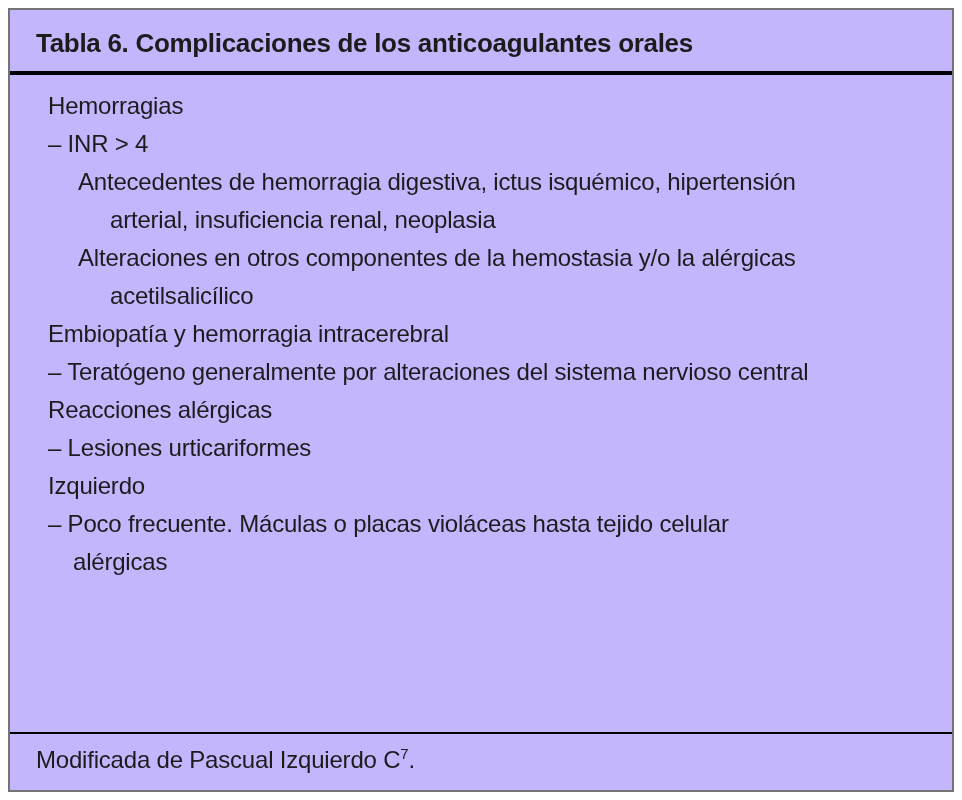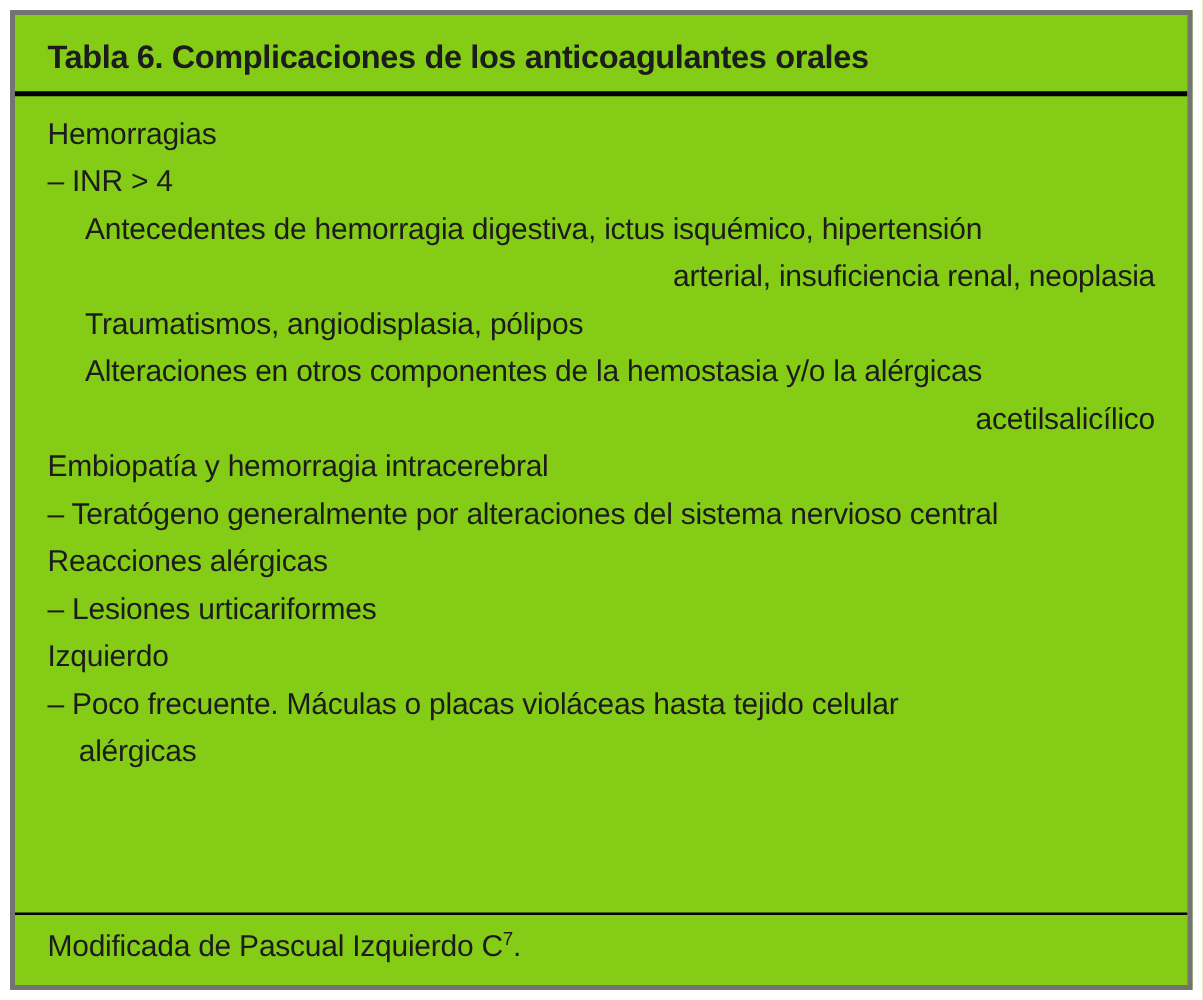--- a/index.html
+++ b/index.html
@@ -8,22 +8,22 @@
     background: #ffffff;
     font-family: "Liberation Sans", "DejaVu Sans", sans-serif;
     color: #1c1c1c;
   }
   .page {
     width: 962px; height: 800px;
     padding: 8px;
   }
   .table-box {
     width: 100%; height: 100%;
-    border: 4px solid #737373;
-    background: #84cc16;
+    border: 2px solid #737373;
+    background: #c4b5fd;
     display: flex;
     flex-direction: column;
     overflow: hidden;
   }
   .table-title {
     padding: 18px 26px 12px 26px;
     font-size: 26px;
     font-weight: bold;
     letter-spacing: -0.3px;
     white-space: nowrap;
@@ -31,26 +31,27 @@
   .title-rule {
     height: 4px;
     background: #000000;
     flex: 0 0 auto;
   }
   .table-body {
     padding: 12px 26px 10px 26px;
     font-size: 24px;
     line-height: 38px;
     flex: 0 0 auto;
+    margin-left: 12px;
   }
   .line { white-space: nowrap; letter-spacing: -0.2px; }
   .indent-0 { padding-left: 0; }
   .indent-1 { padding-left: 25px; }
   .indent-2 { padding-left: 30px; }
-  .indent-3 { padding-left: 62px; text-align: right; }
+  .indent-3 { padding-left: 62px; }
   .footer-rule {
     margin-top: auto;
     height: 2px;
     background: #000000;
     flex: 0 0 auto;
   }
   .table-footer {
     padding: 12px 38px 16px 26px;
     font-size: 24px;
     letter-spacing: -0.2px;
@@ -67,21 +68,20 @@
 
 <div class="page">
   <div class="table-box">
     <div class="table-title">Tabla 6. Complicaciones de los anticoagulantes orales</div>
     <div class="title-rule"></div>
     <div class="table-body">
         <div class="line indent-0">Hemorragias</div>
         <div class="line indent-0">– INR &gt; 4</div>
         <div class="line indent-2">Antecedentes de hemorragia digestiva, ictus isquémico, hipertensión</div>
         <div class="line indent-3">arterial, insuficiencia renal, neoplasia</div>
-        <div class="line indent-2">Traumatismos, angiodisplasia, pólipos</div>
         <div class="line indent-2">Alteraciones en otros componentes de la hemostasia y/o la alérgicas</div>
         <div class="line indent-3">acetilsalicílico</div>
         <div class="line indent-0">Embiopatía y hemorragia intracerebral</div>
         <div class="line indent-0">– Teratógeno generalmente por alteraciones del sistema nervioso central</div>
         <div class="line indent-0">Reacciones alérgicas</div>
         <div class="line indent-0">– Lesiones urticariformes</div>
         <div class="line indent-0">Izquierdo</div>
         <div class="line indent-0">– Poco frecuente. Máculas o placas violáceas hasta tejido celular</div>
         <div class="line indent-1">alérgicas</div>
       </div>

